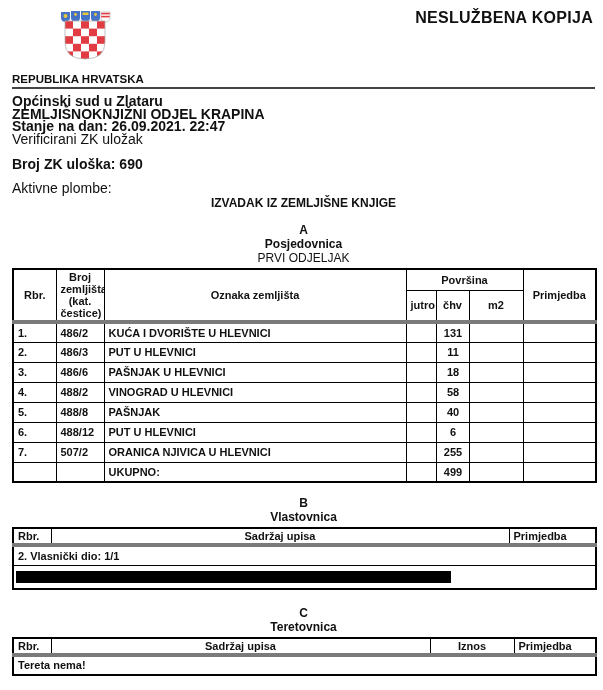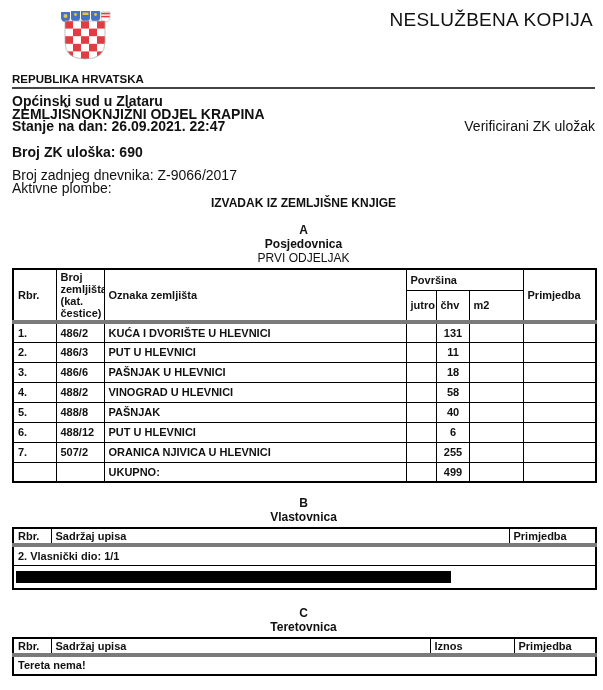--- a/index.html
+++ b/index.html
@@ -6,45 +6,45 @@
     --checker-red:#e03c41;
     --crown-blue:#4572c4;
     --crown-yellow:#e8c63d;
     --rule-gray:#7a7a7a;
   }
   *{margin:0;padding:0;box-sizing:border-box;}
   html,body{background:#fff;}
   body{font-family:"Liberation Sans","DejaVu Sans",sans-serif;color:#111;}
   .page{width:603px;height:690px;padding:8px 8px 0 12px;position:relative;overflow:hidden;background:#fff;}
 
-  .watermark{position:absolute;top:9px;right:10px;font-size:19px;font-weight:normal;letter-spacing:.3px;}
+  .watermark{position:absolute;top:9px;right:10px;font-size:16px;font-weight:bold;letter-spacing:.3px;}
 
   .coat{margin-left:46px;margin-top:2px;width:54px;height:50px;}
 
   .republic{font-weight:bold;font-size:11.5px;margin-top:13px;}
   .toprule{border:none;border-top:2px solid #444;margin:2px 0 6px 0;}
 
   .line{font-size:14px;line-height:12.5px;}
   .b{font-weight:bold;}
-  .flexrow{display:flex;justify-content:space-between;align-items:baseline;}
+  .flexrow{display:flex;justify-content:space-between;align-items:baseline;flex-direction:column;}
 
   .block-gap-sm{margin-top:13px;}
   .block-gap-xs{margin-top:11px;}
 
   .doc-title{text-align:center;font-weight:bold;font-size:12px;margin-top:2px;}
 
   .section-head{text-align:center;font-size:12px;line-height:14px;margin-top:13px;}
   .section-head .letter{font-weight:bold;}
   .section-head .name{font-weight:bold;}
 
   table{border-collapse:collapse;width:583px;table-layout:fixed;margin-top:3px;}
   table,td,th{border:1px solid #000;}
   table{border-width:2px;}
   th,td{font-size:11px;padding:1px 4px;vertical-align:middle;overflow:hidden;}
-  th{font-weight:bold;text-align:left;}
+  th{font-weight:bold;text-align:center;}
   thead .thick-bottom{border-bottom:4px solid var(--rule-gray);}
   td.data{font-weight:bold;height:20px;}
   td.num{text-align:center;padding-right:3px;}
   th.left{text-align:left;}
 
   .redacted-bar{background:#000;height:12px;width:435px;margin:2px 0;}
 
   .footer-note{font-size:11px;font-weight:bold;margin-top:13px;}
 </style>
 </head>
@@ -104,21 +104,20 @@
   <div class="line flexrow">
     <span class="b">Stanje na dan: 26.09.2021. 22:47</span>
     <span>Verificirani ZK uložak</span>
   </div>
 
   <div class="line flexrow block-gap-sm">
     <span class="b">Broj ZK uloška: 690</span>
   </div>
 
   <div class="block-gap-xs">
-    <div class="line">Broj zadnjeg dnevnika: Z-9066/2017</div>
     <div class="line">Aktivne plombe:</div>
   </div>
 
   <div class="doc-title">IZVADAK IZ ZEMLJIŠNE KNJIGE</div>
 
   <div class="section-head">
     <div class="letter">A</div>
     <div class="name">Posjedovnica</div>
     <div>PRVI ODJELJAK</div>
   </div>

